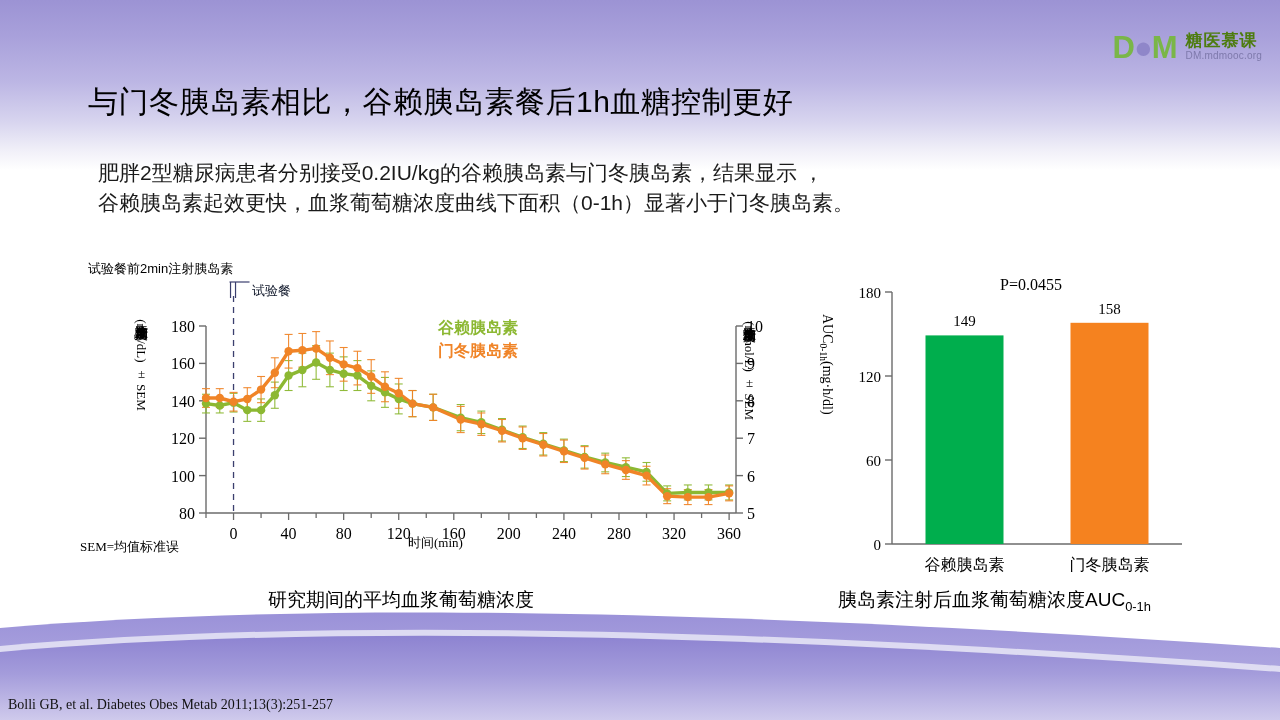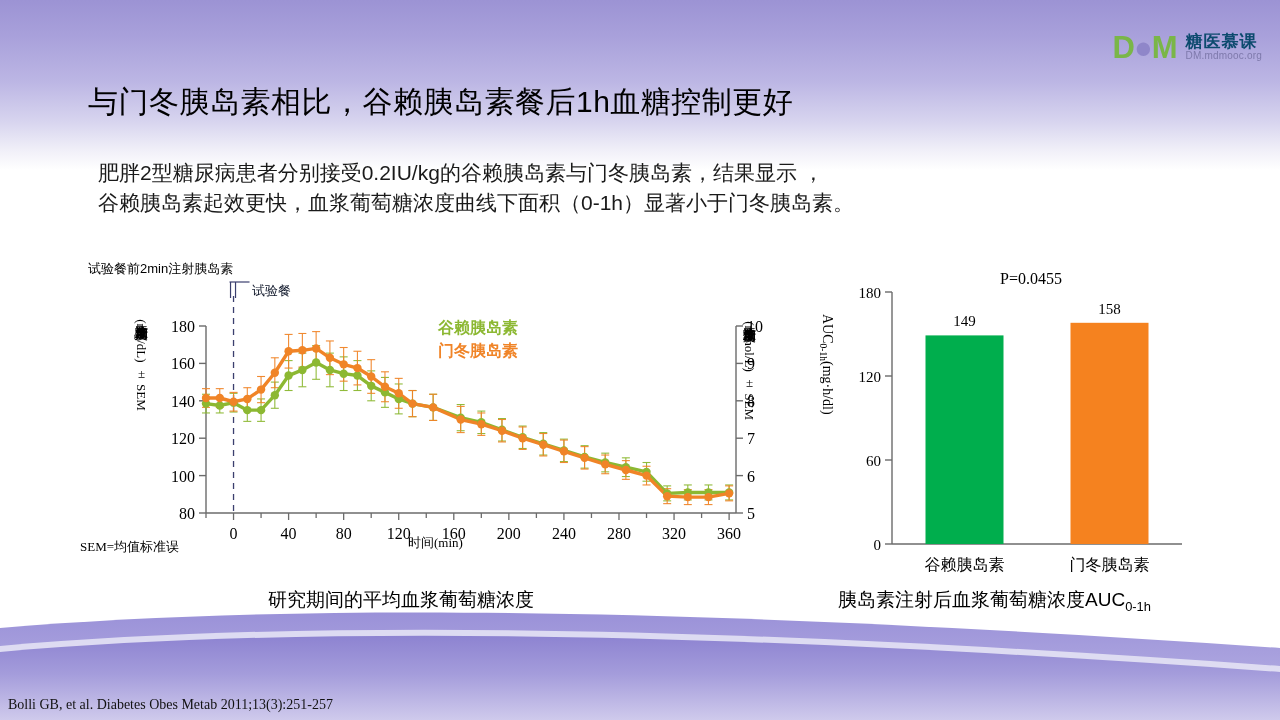--- a/index.html
+++ b/index.html
@@ -14,21 +14,21 @@
     background:linear-gradient(180deg,#9c93d4 0%,#a9a1db 22%,#bcb6e4 48%,#d8d5ef 72%,#f0eff8 88%,#ffffff 100%);
   }
   #bg-bottom{position:absolute;left:0;bottom:0;width:1280px;height:130px;}
   
   #logo{position:absolute;right:18px;top:32px;display:flex;align-items:center;gap:9px;}
   #logo .mark{font-size:31px;font-weight:bold;letter-spacing:-1px;line-height:1;}
   #logo .mark .d{color:#7ab648;}
   #logo .mark .i{color:#8f86c9;}
   #logo .mark .m{color:#7ab648;}
   #logo .words{line-height:1.05;}
-  #logo .cn{font-size:17px;color:#0c4a6e;font-weight:bold;letter-spacing:1px;}
+  #logo .cn{font-size:17px;color:#4d7c0f;font-weight:bold;letter-spacing:1px;font-family:Liberation Mono, monospace;}
   #logo .url{font-size:10px;color:#7e79ab;letter-spacing:.2px;}
 
   #title{
     position:absolute;left:88px;top:82px;
     font-size:30px;font-weight:normal;color:#000;letter-spacing:.5px;white-space:nowrap;
   }
   #subtitle{
     position:absolute;left:98px;top:158px;width:1060px;
     font-size:21px;color:#1a1a1a;line-height:1.45;
   }
@@ -421,21 +421,21 @@
       <circle cx="566.5194805194806" cy="217.6" r="4.2" fill="#F08427"></circle>
       <circle cx="587.1688311688312" cy="238.17000000000002" r="4.2" fill="#F08427"></circle>
       <circle cx="607.8181818181818" cy="239.105" r="4.2" fill="#F08427"></circle>
       <circle cx="628.4675324675325" cy="239.105" r="4.2" fill="#F08427"></circle>
       <circle cx="649.1168831168831" cy="235.365" r="4.2" fill="#F08427"></circle>
     </svg>
 </div>
 
 <div id="chart-right">
   <div id="bc-ylab" class="vlabel">AUC<sub>0-1h</sub>(mg·h/dl)</div>
-  <div id="bc-p" style="left:188px;top:4px;text-align:right;">P=0.0455</div>
+  <div id="bc-p" style="left:188px;top:10px;text-align:right;">P=0.0455</div>
   <svg id="bc-svg" width="400" height="312" style="position:absolute;left:0;top:0;">
       <line x1="80" y1="26" x2="80" y2="278" stroke="#6b6b6b" stroke-width="1.4"></line>
       <line x1="80" y1="278" x2="370" y2="278" stroke="#6b6b6b" stroke-width="1.4"></line>
       <line x1="73" y1="278" x2="80" y2="278" stroke="#6b6b6b" stroke-width="1.4"></line>
       <text x="69" y="284" text-anchor="end" font-size="15" font-family="Liberation Serif, DejaVu Serif, serif" fill="#000">0</text>
       <line x1="73" y1="194" x2="80" y2="194" stroke="#6b6b6b" stroke-width="1.4"></line>
       <text x="69" y="200" text-anchor="end" font-size="15" font-family="Liberation Serif, DejaVu Serif, serif" fill="#000">60</text>
       <line x1="73" y1="110" x2="80" y2="110" stroke="#6b6b6b" stroke-width="1.4"></line>
       <text x="69" y="116" text-anchor="end" font-size="15" font-family="Liberation Serif, DejaVu Serif, serif" fill="#000">120</text>
       <line x1="73" y1="26" x2="80" y2="26" stroke="#6b6b6b" stroke-width="1.4"></line>

